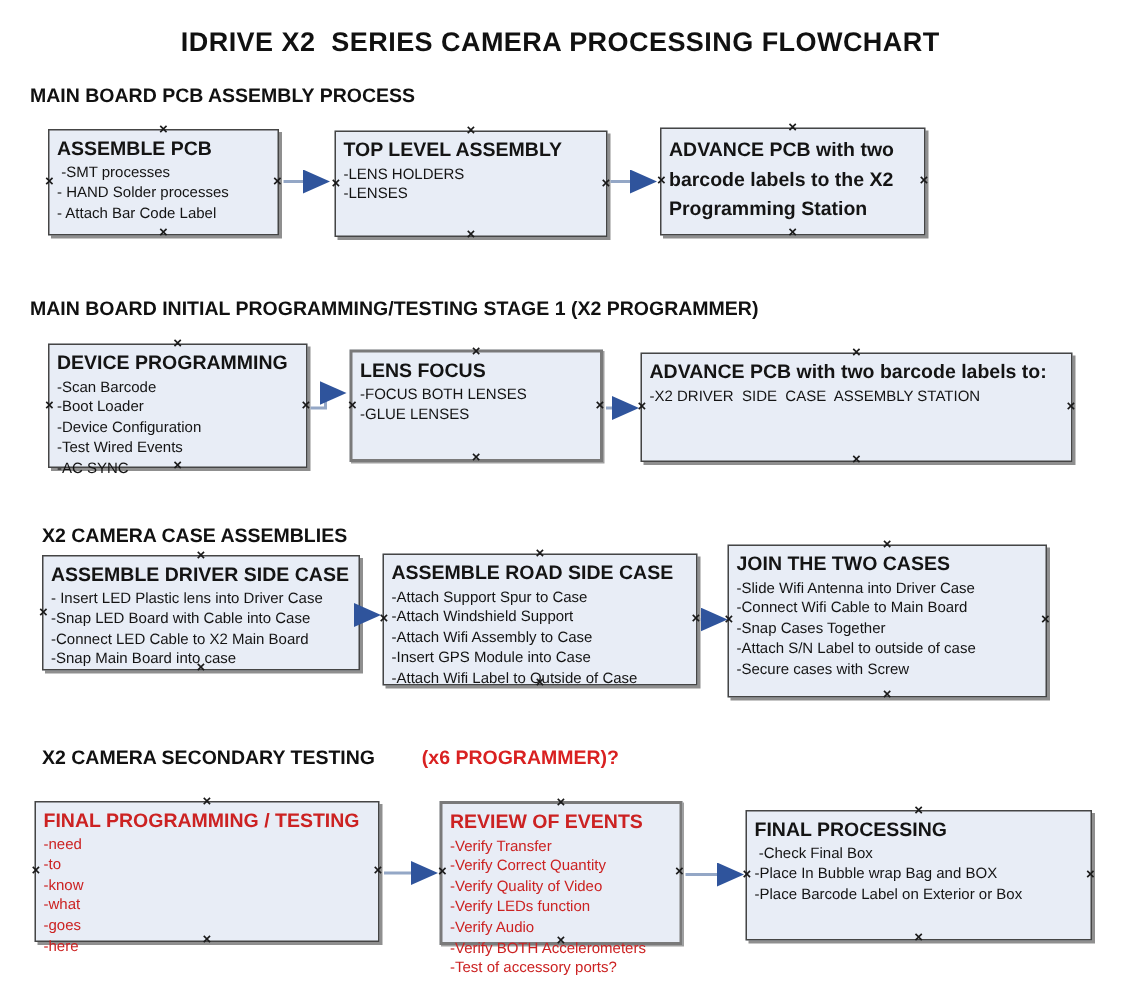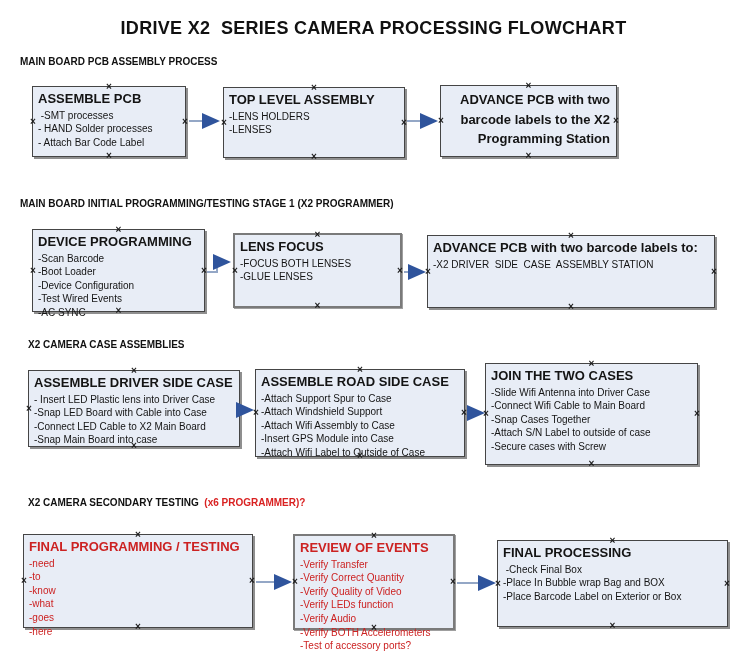--- a/index.html
+++ b/index.html
@@ -6,30 +6,30 @@
   #stage{
     position:relative;width:747px;height:662px;background:#ffffff;
     font-family:"Liberation Sans","DejaVu Sans",sans-serif;color:#141414;
     overflow:hidden;
   }
   .chart-title{
     position:absolute;left:0;top:18px;width:747px;text-align:center;
     font-size:18px;font-weight:bold;letter-spacing:.3px;white-space:pre;color:#111;
   }
   .section-heading{
-    position:absolute;font-size:10px;font-weight:bold;color:#111;white-space:pre;
-  }
-  .section-heading .red-part{color:#d92121;}
+    position:absolute;font-size:13px;font-weight:bold;color:#111;white-space:pre;
+  }
+  .section-heading .red-part{color:#d92121;margin-left:24px;}
   .box{
     position:absolute;background:#e8edf6;border:1px solid #454545;
     box-shadow:2px 2px 0 #8f8f8f;padding:3px 6px 0 5px;box-sizing:border-box;
   }
   .box.thick{border:2px solid #7a7a7a;box-shadow:1px 1px 0 #9f9f9f;}
   .box-title{font-size:13px;font-weight:bold;line-height:1.28;margin:1px 0 1px 0;white-space:pre;}
-  .box-title.wrap{white-space:normal;line-height:1.5;text-align:right;}
+  .box-title.wrap{white-space:normal;line-height:1.5;}
   .box-item{font-size:10px;line-height:13.6px;white-space:pre;}
   .red .box-title,.red .box-item{color:#cc2222;}
   .anchor{
     position:absolute;font-size:10px;font-weight:bold;color:#1a1a1a;line-height:10px;
     transform:translate(-50%,-50%);pointer-events:none;
   }
   .anchor.t{left:50%;top:0;}
   .anchor.b{left:50%;top:100%;}
   .anchor.l{left:0;top:50%;}
   .anchor.r{left:100%;top:50%;}
@@ -37,21 +37,21 @@
 </style>
 </head>
 <body>
 
 <div id="stage">
 
   <div class="chart-title">IDRIVE X2  SERIES CAMERA PROCESSING FLOWCHART</div>
 
   <div class="section-heading" style="left:20px;top:56px;"><span>MAIN BOARD PCB ASSEMBLY PROCESS</span></div>
   <div class="section-heading" style="left:20px;top:198px;"><span>MAIN BOARD INITIAL PROGRAMMING/TESTING STAGE 1 (X2 PROGRAMMER)</span></div>
-  <div class="section-heading" style="left:28px;top:339px;"><span>X2 CAMERA CASE ASSEMBLIES</span></div>
+  <div class="section-heading" style="left:28px;top:349px;"><span>X2 CAMERA CASE ASSEMBLIES</span></div>
   <div class="section-heading" style="left:28px;top:497px;"><span>X2 CAMERA SECONDARY TESTING  </span><span class="red-part">(x6 PROGRAMMER)?</span></div>
 
   <div class="box" style="left:32px;top:86px;width:154px;height:71px;">
     <span class="anchor t">×</span>
     <span class="anchor b">×</span>
     <span class="anchor l">×</span>
     <span class="anchor r">×</span>
     <div class="box-title">ASSEMBLE PCB</div>
     <div class="box-item"> -SMT processes</div>
     <div class="box-item">- HAND Solder processes</div>

